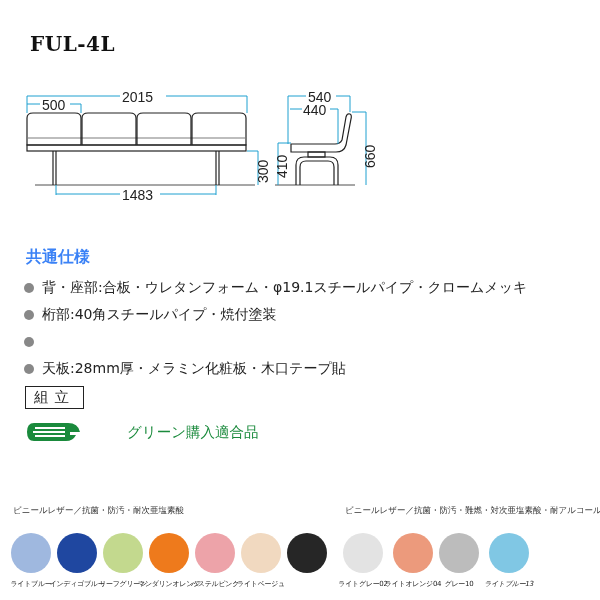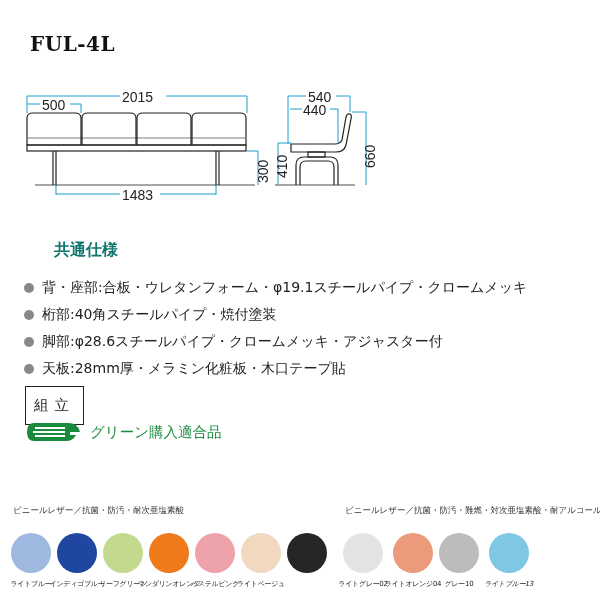--- a/index.html
+++ b/index.html
@@ -1,25 +1,25 @@
 <!DOCTYPE html>
 <html><head>
 <meta charset="utf-8">
 <style>
   html, body { margin:0; padding:0; background:#ffffff; }
   body { width:600px; height:600px; position:relative; overflow:hidden; font-family:"DejaVu Sans", sans-serif; color:#222; }
   .title { position:absolute; left:30px; top:32px; font-family:"DejaVu Serif", serif; font-weight:bold; font-size:20px; color:#111; letter-spacing:0.5px; }
   .drawing { position:absolute; left:0; top:80px; width:600px; height:130px; }
   .dim { font-family:"Liberation Sans", sans-serif; font-size:14px; fill:#222; }
-  .spec-heading { position:absolute; left:26px; top:240px; font-size:16px; font-weight:bold; color:#0f766e;margin-left:28px; }
+  .spec-heading { position:absolute; left:26px; top:247px; font-size:16px; font-weight:bold; color:#3b82f6; }
   .spec-list { position:absolute; left:24px; top:274px; margin:0; padding:0; list-style:none; }
   .spec-item { display:flex; align-items:center; height:27px; font-size:14px; color:#222; white-space:nowrap; }
   .bullet { display:inline-block; width:10px; height:10px; border-radius:50%; background:#888; margin-right:8px; }
-  .assembly { position:absolute; left:25px; top:386px; border:1px solid #222; padding:8px 8px; font-size:14.5px; height:21px; line-height:21px; letter-spacing:6px; color:#222; }
-  .green { position:absolute; left:26px; top:421px; display:flex; align-items:center; }
+  .assembly { position:absolute; left:25px; top:386px; border:1px solid #222; padding:0 8px; font-size:14.5px; height:21px; line-height:21px; letter-spacing:6px; color:#222; }
+  .green { position:absolute; left:26px; top:421px; display:flex; align-items:center;gap:37px; }
   .green-label { font-size:14.5px; color:#1a8a3c; margin-left:6px; }
   .swatch-group { position:absolute; top:505px; }
   .swatch-group-title { font-size:8.5px; color:#333; white-space:nowrap; margin-bottom:16px; margin-left:5px; }
   .swatches { display:flex; }
   .swatch { width:46px; display:flex; flex-direction:column; align-items:center; }
   .swatch .dot { width:40px; height:40px; border-radius:50%; }
   .swatch .label { font-size:7px; color:#222; margin-top:6px; white-space:nowrap; letter-spacing:-0.3px; }
 </style>
 </head>
 <body>
@@ -93,21 +93,20 @@
   <li class="spec-item">
       <span class="bullet"></span>
       <span>背・座部:合板・ウレタンフォーム・φ19.1スチールパイプ・クロームメッキ</span>
     </li>
   <li class="spec-item">
       <span class="bullet"></span>
       <span>桁部:40角スチールパイプ・焼付塗装</span>
     </li>
   <li class="spec-item">
       <span class="bullet"></span>
-      <span>脚部:φ28.6スチールパイプ・クロームメッキ・アジャスター付</span>
     </li>
   <li class="spec-item">
       <span class="bullet"></span>
       <span>天板:28mm厚・メラミン化粧板・木口テープ貼</span>
     </li>
 </ul>
 
 <div class="assembly">組立</div>
 
 <div class="green">

